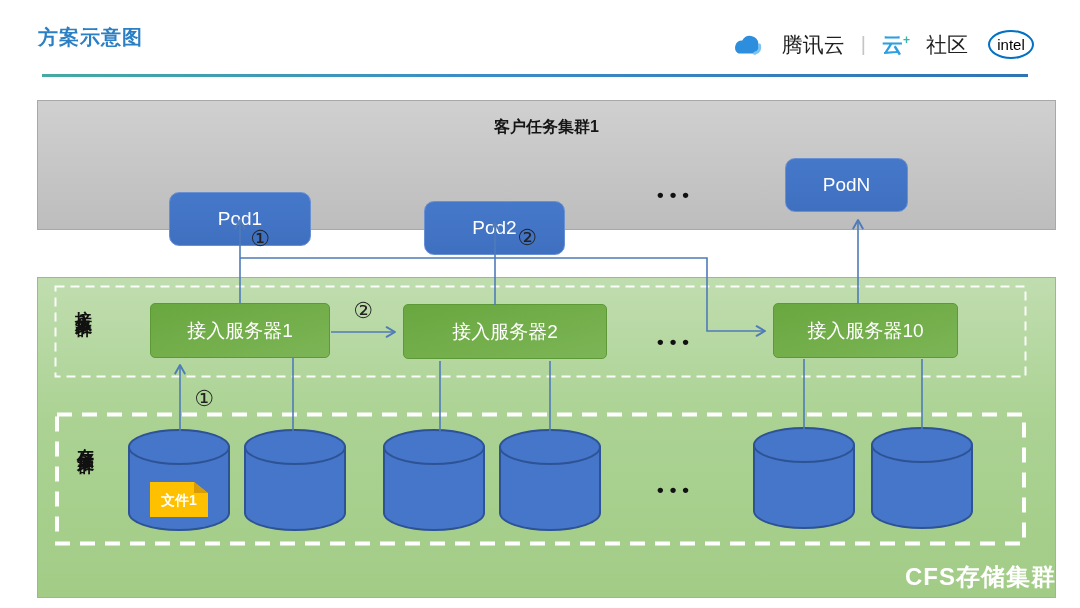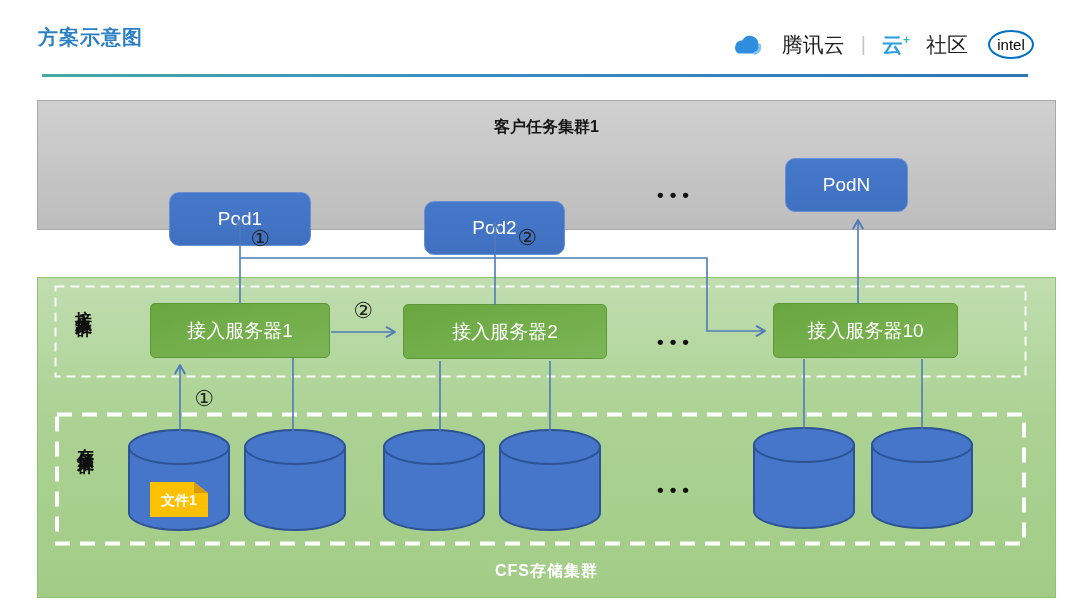--- a/index.html
+++ b/index.html
@@ -49,22 +49,22 @@
            clip-path:polygon(0 0,76% 0,100% 32%,100% 100%,0 100%);}
   .file-fold{position:absolute;left:44px;top:0;width:14px;height:11px;background:#d79c06;
              clip-path:polygon(0 0,100% 100%,0 100%);}
   .file-label{position:absolute;left:0;top:0;right:0;bottom:0;display:flex;align-items:center;
               justify-content:center;color:#fff;font-size:14px;font-weight:bold;padding-top:3px;}
 
   .dots{position:absolute;width:70px;text-align:center;color:#111;font-size:19px;font-weight:bold;
         letter-spacing:6px;line-height:24px;z-index:3;}
   .ann{position:absolute;width:26px;height:26px;line-height:26px;text-align:center;
        font-size:22px;color:#222;z-index:6;}
-  .caption{position:absolute;left:37px;top:561px;width:1019px;text-align:center;color:#fff;
-           font-size:16px;font-weight:bold;letter-spacing:1px;z-index:3;}
+  .caption{position:absolute;left:37px;top:561px;width:1019px;text-align:right;color:#fff;
+           font-size:24px;font-weight:bold;letter-spacing:1px;z-index:3;}
   .overlay{position:absolute;left:0;top:0;z-index:5;pointer-events:none;}
 </style>
 </head>
 <body>
 
 <div class="canvas">
 
   <div class="hdr-title">方案示意图</div>
   <div class="brand">
     <svg width="36" height="26" viewBox="0 0 40 28">

